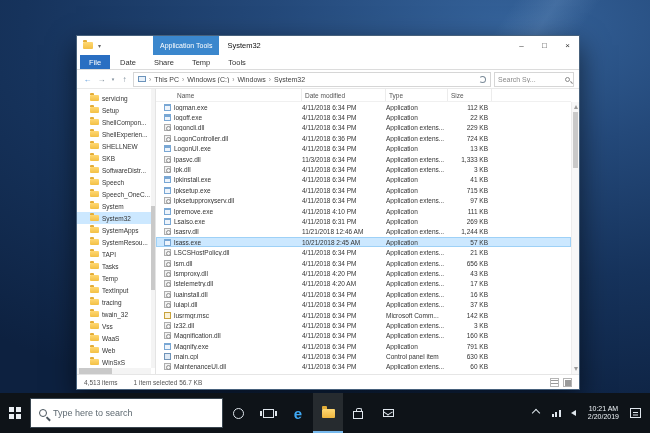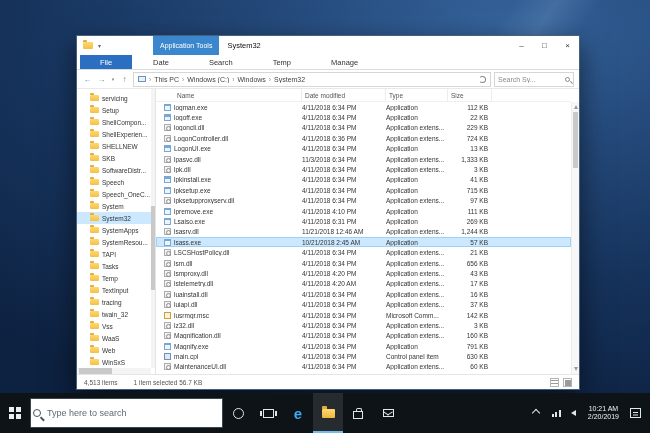--- a/index.html
+++ b/index.html
@@ -15,21 +15,21 @@
   .titlebar { height:19px; flex:none; display:flex; align-items:center; padding-left:6px; background:#fff; }
   .folder { width:10px; height:7px; background:linear-gradient(#ffd873,#f3c045); border-radius:1px; position:relative; flex:none; }
   .folder::before { content:""; position:absolute; top:-2px; left:0; width:4px; height:2px; background:#e3ad37; border-radius:1px 1px 0 0; }
   .qat { font-size:6px; color:#666; margin:0 4px 0 5px; }
   .ctxtab { margin-left:48px; height:19px; background:#3b87cd; color:#fff; font-size:7px; padding:0 7px; display:flex; align-items:center; }
   .title-text { margin-left:8px; font-size:7.5px; color:#111; }
   .winbtns { margin-left:auto; display:flex; height:100%; }
   .winbtn { width:23px; display:flex; align-items:center; justify-content:center; font-size:8px; color:#333; }
 
   .tabs { height:15px; flex:none; display:flex; align-items:stretch; padding-left:3px; font-size:7.5px; color:#333; border-bottom:1px solid #dcdcdc; }
-  .tab { padding:0 20px; display:flex; align-items:center; }
+  .tab { padding:0 9px; display:flex; align-items:center; }
   .tab.file { background:#2a6fc2; color:#fff; margin-right:1px; }
 
   .addr { height:19px; flex:none; display:flex; align-items:center; gap:3px; padding:0 5px; font-size:7px; color:#444; border-bottom:1px solid #e9e9e9; }
   .navic { width:11px; text-align:center; color:#7d8c99; font-size:8px; flex:none; }
   .navic.back { color:#4a90d9; }
   .navic.small { width:6px; font-size:5px; }
   .crumbbox { flex:1; height:15px; border:1px solid #d6d6d6; background:#fff; display:flex; align-items:center; padding:0 2px; overflow:hidden; }
   .pc-ico { width:8px; height:6px; border:1px solid #6b93bb; background:#e8f1fa; margin:0 2px; flex:none; }
   .crumbs { display:flex; align-items:center; overflow:hidden; }
   .crumb { padding:0 2px; white-space:nowrap; }
@@ -83,21 +83,21 @@
   .watermark { position:absolute; left:216px; top:201px; display:flex; align-items:center; gap:5px; z-index:3; color:rgba(255,255,255,.55); pointer-events:none; }
   .wm-logo { width:26px; height:26px; border:2px solid rgba(255,255,255,.55); border-radius:50%; position:relative; flex:none; }
   .wm-logo::before { content:""; position:absolute; inset:4px; border:1.5px dashed rgba(255,255,255,.5); border-radius:50%; }
   .wm-text { font-size:12px; font-weight:bold; text-shadow:0 1px 3px rgba(0,0,0,.35); }
 
   
   .taskbar { position:absolute; left:0; bottom:0; width:100%; height:40px; background:#0e1318; display:flex; align-items:center; z-index:5; }
   .startbtn { width:30px; height:40px; display:flex; align-items:center; justify-content:center; flex:none; }
   .winlogo { width:12px; height:12px; position:relative; }
   .winlogo i { position:absolute; width:5px; height:5px; background:#e9eef3; left:0; top:0; box-shadow:7px 0 0 #e9eef3, 0 7px 0 #e9eef3, 7px 7px 0 #e9eef3; }
-  .tsearch { width:193px; height:30px; background:#fff; border:1px solid #39454f; display:flex; align-items:center; gap:6px; padding:0 2px; font-size:9px; color:#5f6a72; flex:none; }
+  .tsearch { width:193px; height:30px; background:#fff; border:1px solid #39454f; display:flex; align-items:center; gap:6px; padding:0 8px; font-size:9px; color:#5f6a72; flex:none; }
   .tmag { width:8px; height:8px; border:1.5px solid #49545d; border-radius:50%; position:relative; flex:none; }
   .tmag::after { content:""; position:absolute; width:5px; height:1.5px; background:#49545d; transform:rotate(45deg); left:5.5px; top:7.5px; }
   .tbicon { width:30px; height:40px; display:flex; align-items:center; justify-content:center; position:relative; flex:none; }
   .tbicon.active { background:rgba(255,255,255,.10); box-shadow:inset 0 -2px 0 #76b9ed; }
   .cortana { width:11px; height:11px; border:1.5px solid #dfe6ec; border-radius:50%; }
   .taskview { width:11px; height:9px; border:1px solid #dfe6ec; position:relative; }
   .taskview::before { content:""; position:absolute; left:-4px; top:1.5px; width:2px; height:4.5px; background:#dfe6ec; }
   .taskview::after { content:""; position:absolute; right:-4px; top:1.5px; width:2px; height:4.5px; background:#dfe6ec; }
   .edge-e { font-size:15px; font-weight:bold; color:#3fa9f5; line-height:1; }
   .tfolder { width:13px; height:9px; background:linear-gradient(#ffd873,#efb63e); border-radius:1px; position:relative; }
@@ -133,23 +133,23 @@
       <div class="winbtns">
         <span class="winbtn">–</span>
         <span class="winbtn">□</span>
         <span class="winbtn">×</span>
       </div>
     </div>
 
     <div class="tabs">
         <div class="tab file">File</div>
         <div class="tab">Date</div>
-        <div class="tab">Search</div>
+        <div class="tab">Share</div>
         <div class="tab">Temp</div>
-        <div class="tab">Manage</div>
+        <div class="tab">Tools</div>
       </div>
 
     <div class="addr">
       <span class="navic back">←</span>
       <span class="navic">→</span>
       <span class="navic small">▾</span>
       <span class="navic">↑</span>
       <div class="crumbbox">
         <span class="pc-ico"></span>
         <span class="crumbs">

